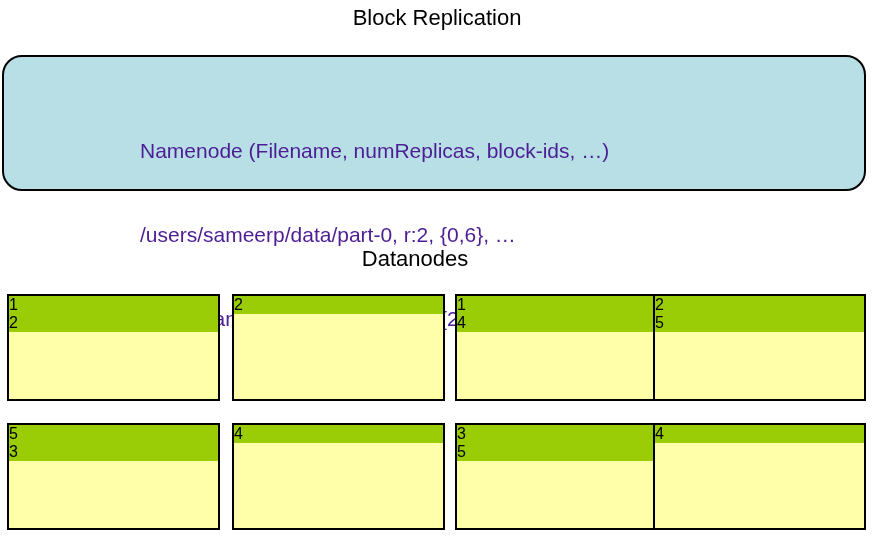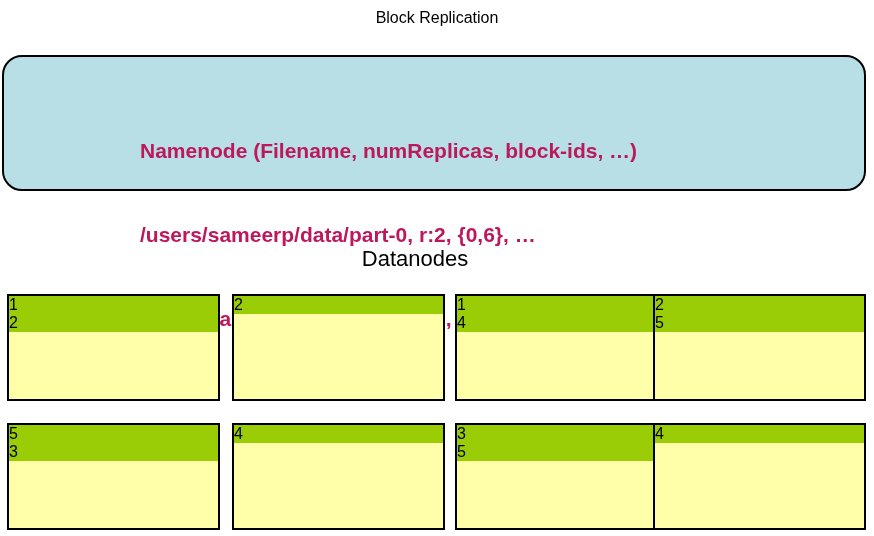--- a/index.html
+++ b/index.html
@@ -16,21 +16,21 @@
     color: #000000;
   }
 
   
   #diagram-title {
     position: absolute;
     left: 0;
     top: 4px;
     width: 874px;
     text-align: center;
-    font-size: 16px;
+    font-size: 22px;
     line-height: 28px;
     color: #000000;
     white-space: nowrap;
   }
 
   
   #namenode-box {
     position: absolute;
     left: 2px;
     top: 55px;
@@ -41,22 +41,21 @@
     border: 2px solid #000000;
     border-radius: 20px;
   }
   #namenode-text {
     position: absolute;
     left: 136px;
     top: 24px;
     font-size: 21px;
     line-height: 28px;
     white-space: pre;
-    color: #be185d;
-    font-weight: bold;
+    color: #4c1d95;
   }
   #namenode-text .nn-line {
     display: block;
     white-space: pre;
   }
 
   
   #datanodes-label {
     position: absolute;
     left: 0;

